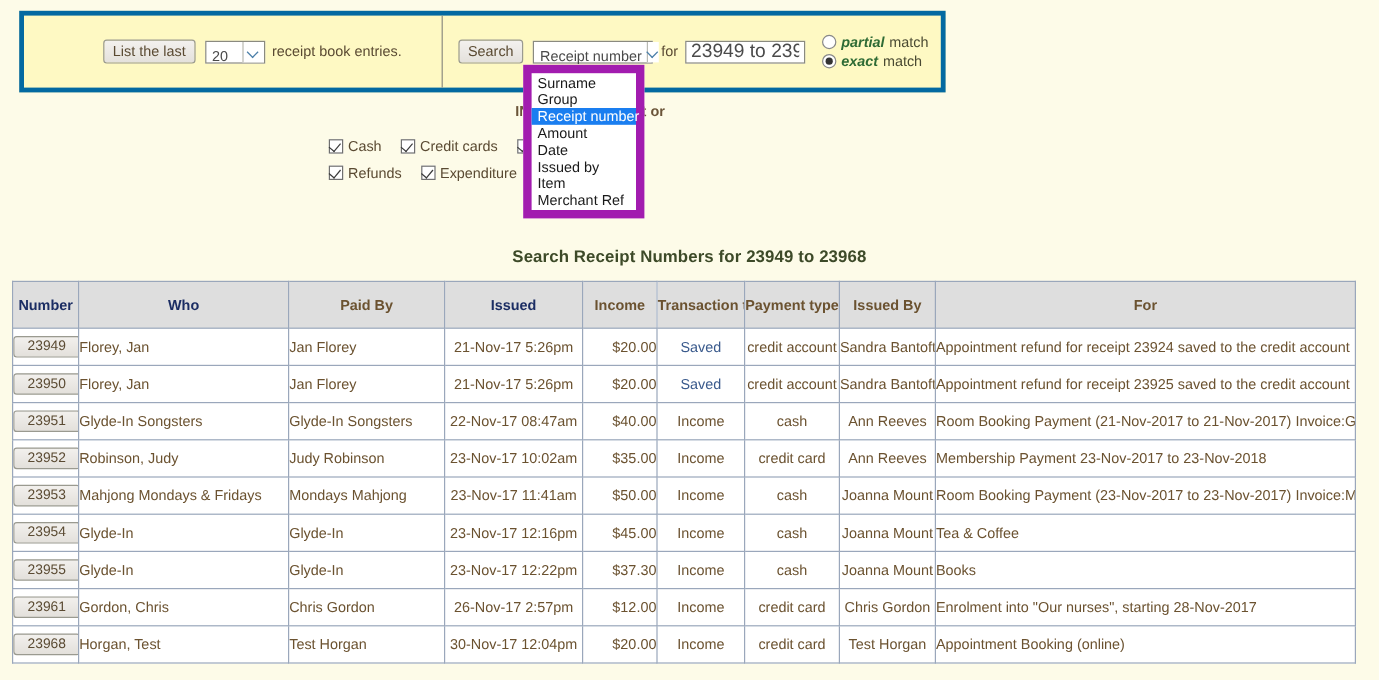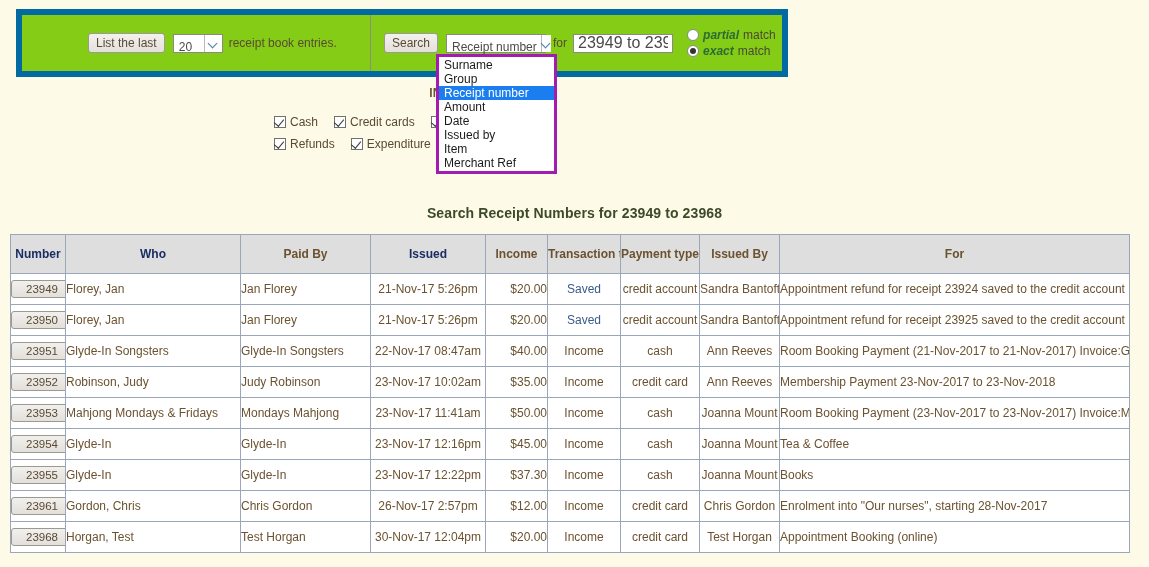--- a/index.html
+++ b/index.html
@@ -22,22 +22,22 @@
     height: 567px;
     background: #fdfbe8;
   }
   
   .top-panel {
     position: absolute;
     left: 16px;
     top: 9px;
     width: 772px;
     height: 68px;
-    background: #84cc16;
-    border: 6px solid #0369a1;
+    background: #fef9c3;
+    border: 4px solid #0369a1;
     box-sizing: border-box;
     display: flex;
     justify-content: space-between;
   }
   .panel-left {
     width: 349px;
     border-right: 1px solid #8d8d80;
     box-sizing: border-box;
     display: flex;
     align-items: center;
@@ -154,23 +154,23 @@
     font-style: italic;
     color: #2e6b35;
   }
   .match-tail { color: #4a4a32; }
 
   
   .dropdown-list {
     position: absolute;
     left: 436px;
     top: 54px;
-    width: 121px;
+    width: 101px;
     background: #ffffff;
-    border: 3px solid #a21caf;
+    border: 7px solid #a21caf;
     box-sizing: border-box;
     z-index: 40;
     padding: 1px 0 1px 0;
   }
   .dd-item {
     font-size: 12px;
     line-height: 14px;
     padding: 0 3px 0 5px;
     color: #1a1a1a;
     white-space: nowrap;
@@ -278,24 +278,24 @@
   table.results tbody td { background: #ffffff; }
   td.c-num { text-align: center; }
   .numbtn {
     display: inline-block;
     min-width: 42px;
     font-size: 11.5px;
     color: #5a4a32;
     background: linear-gradient(#f2f0ed, #e3e0db);
     border: 1px solid #9a9a90;
     border-radius: 3px;
-    padding: 1px 14px;
+    padding: 1px 6px;
     line-height: 14px;
     cursor: pointer;
-    text-align: left;
+    text-align: center;
   }
   td.c-who, td.c-paid { padding-left: 8px; color: #6b5230; }
   td.c-issued { text-align: center; color: #6b5230; }
   td.c-income { text-align: right; padding-right: 8px; color: #6b5230; }
   td.c-ttype { text-align: center; color: #3a5a8c; }
   td.c-ttype.income { color: #6b5230; }
   td.c-ptype { text-align: center; color: #6b5230; }
   td.c-issuedby { text-align: center; color: #6b5230; margin-left: 16px; }
   td.c-for { padding-left: 6px; color: #6b5230; }
 

